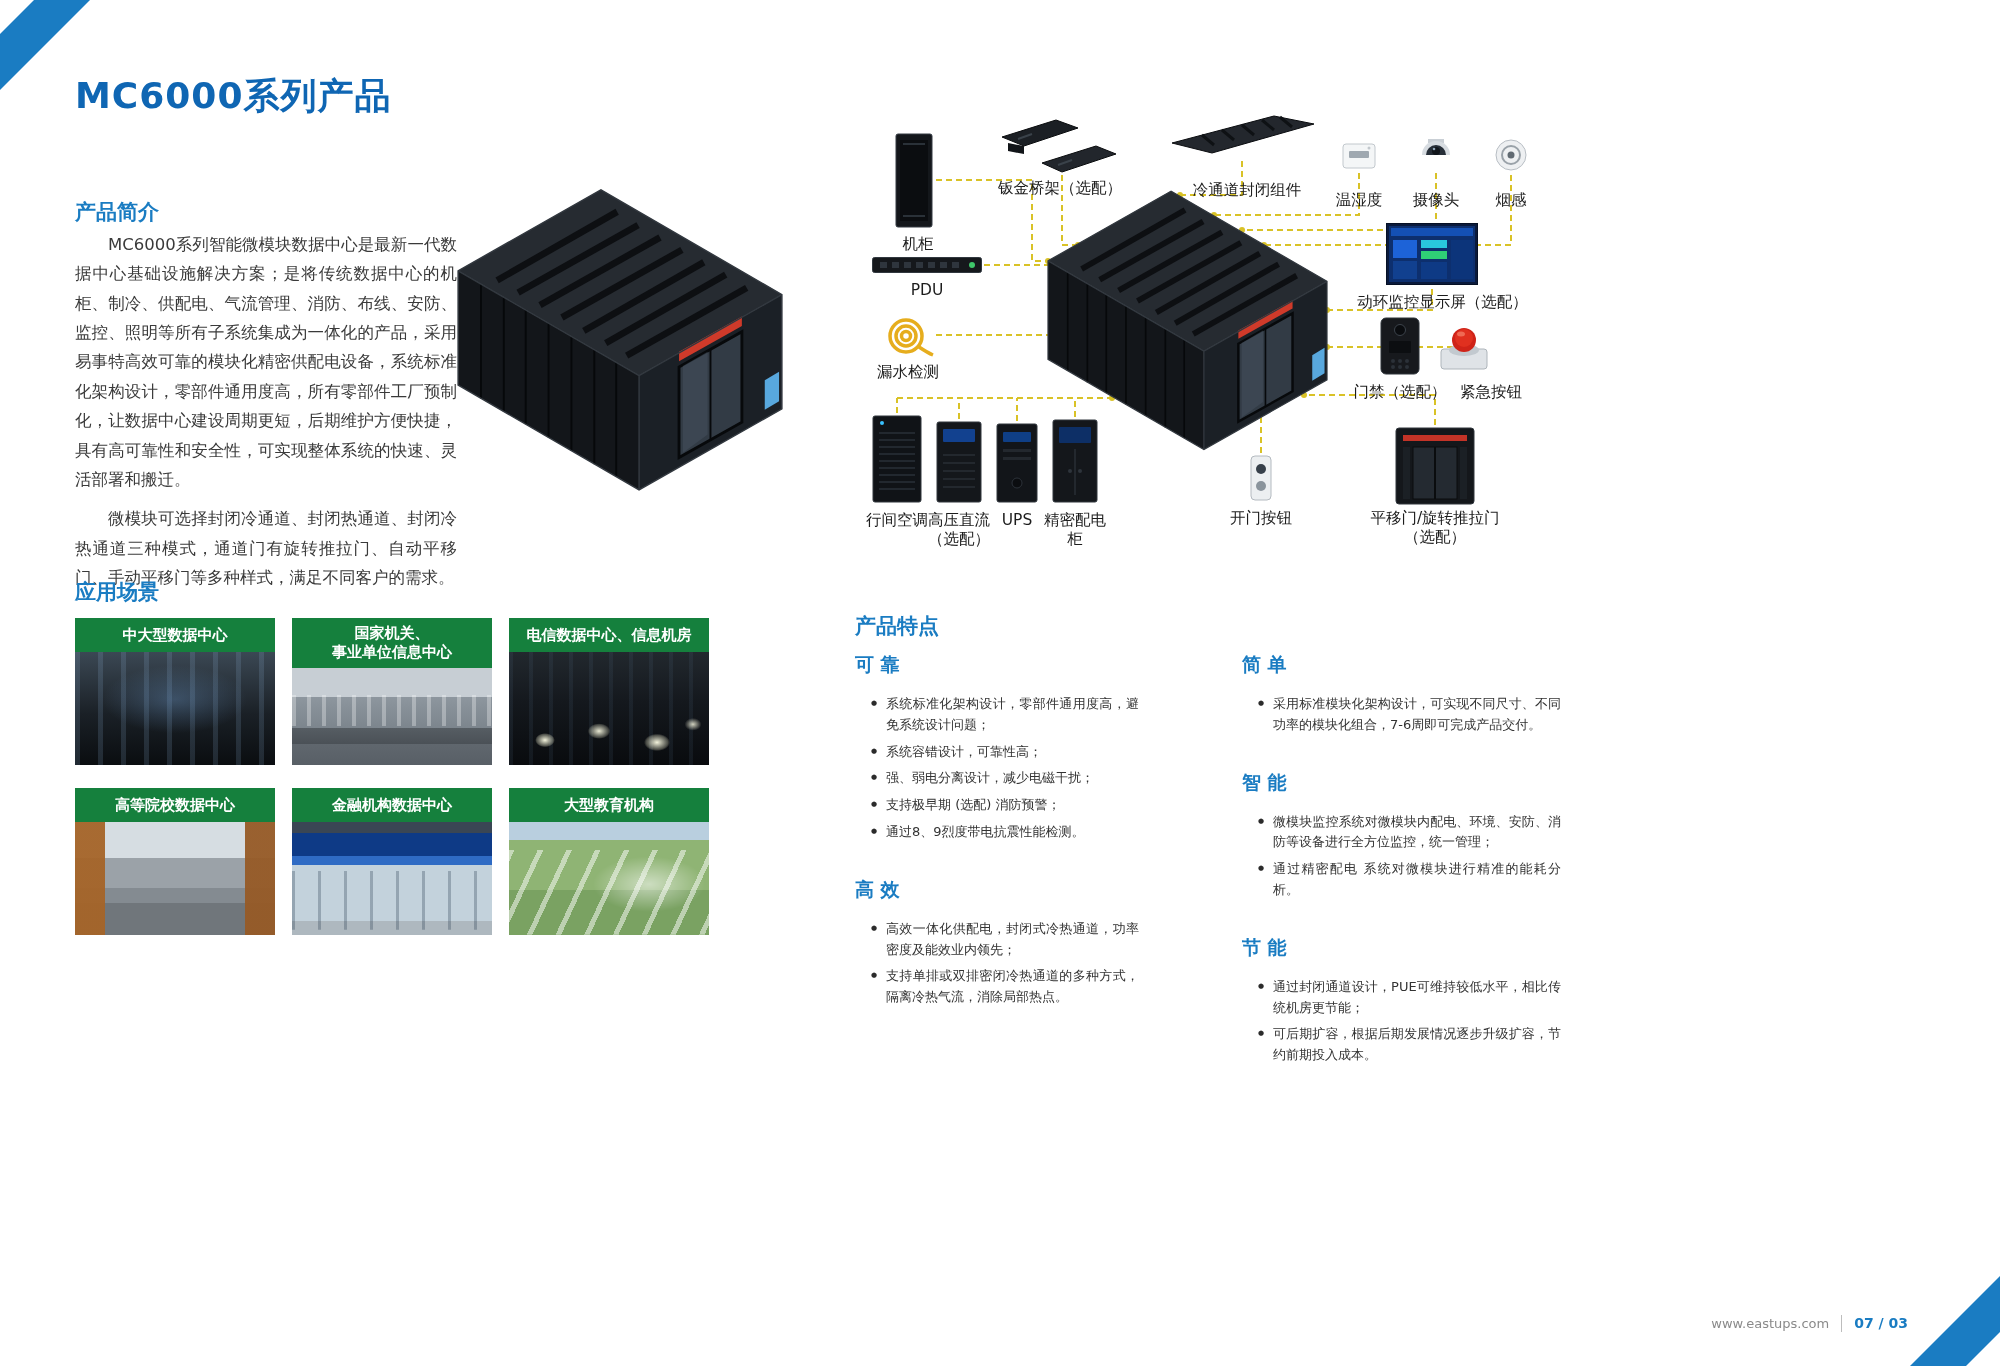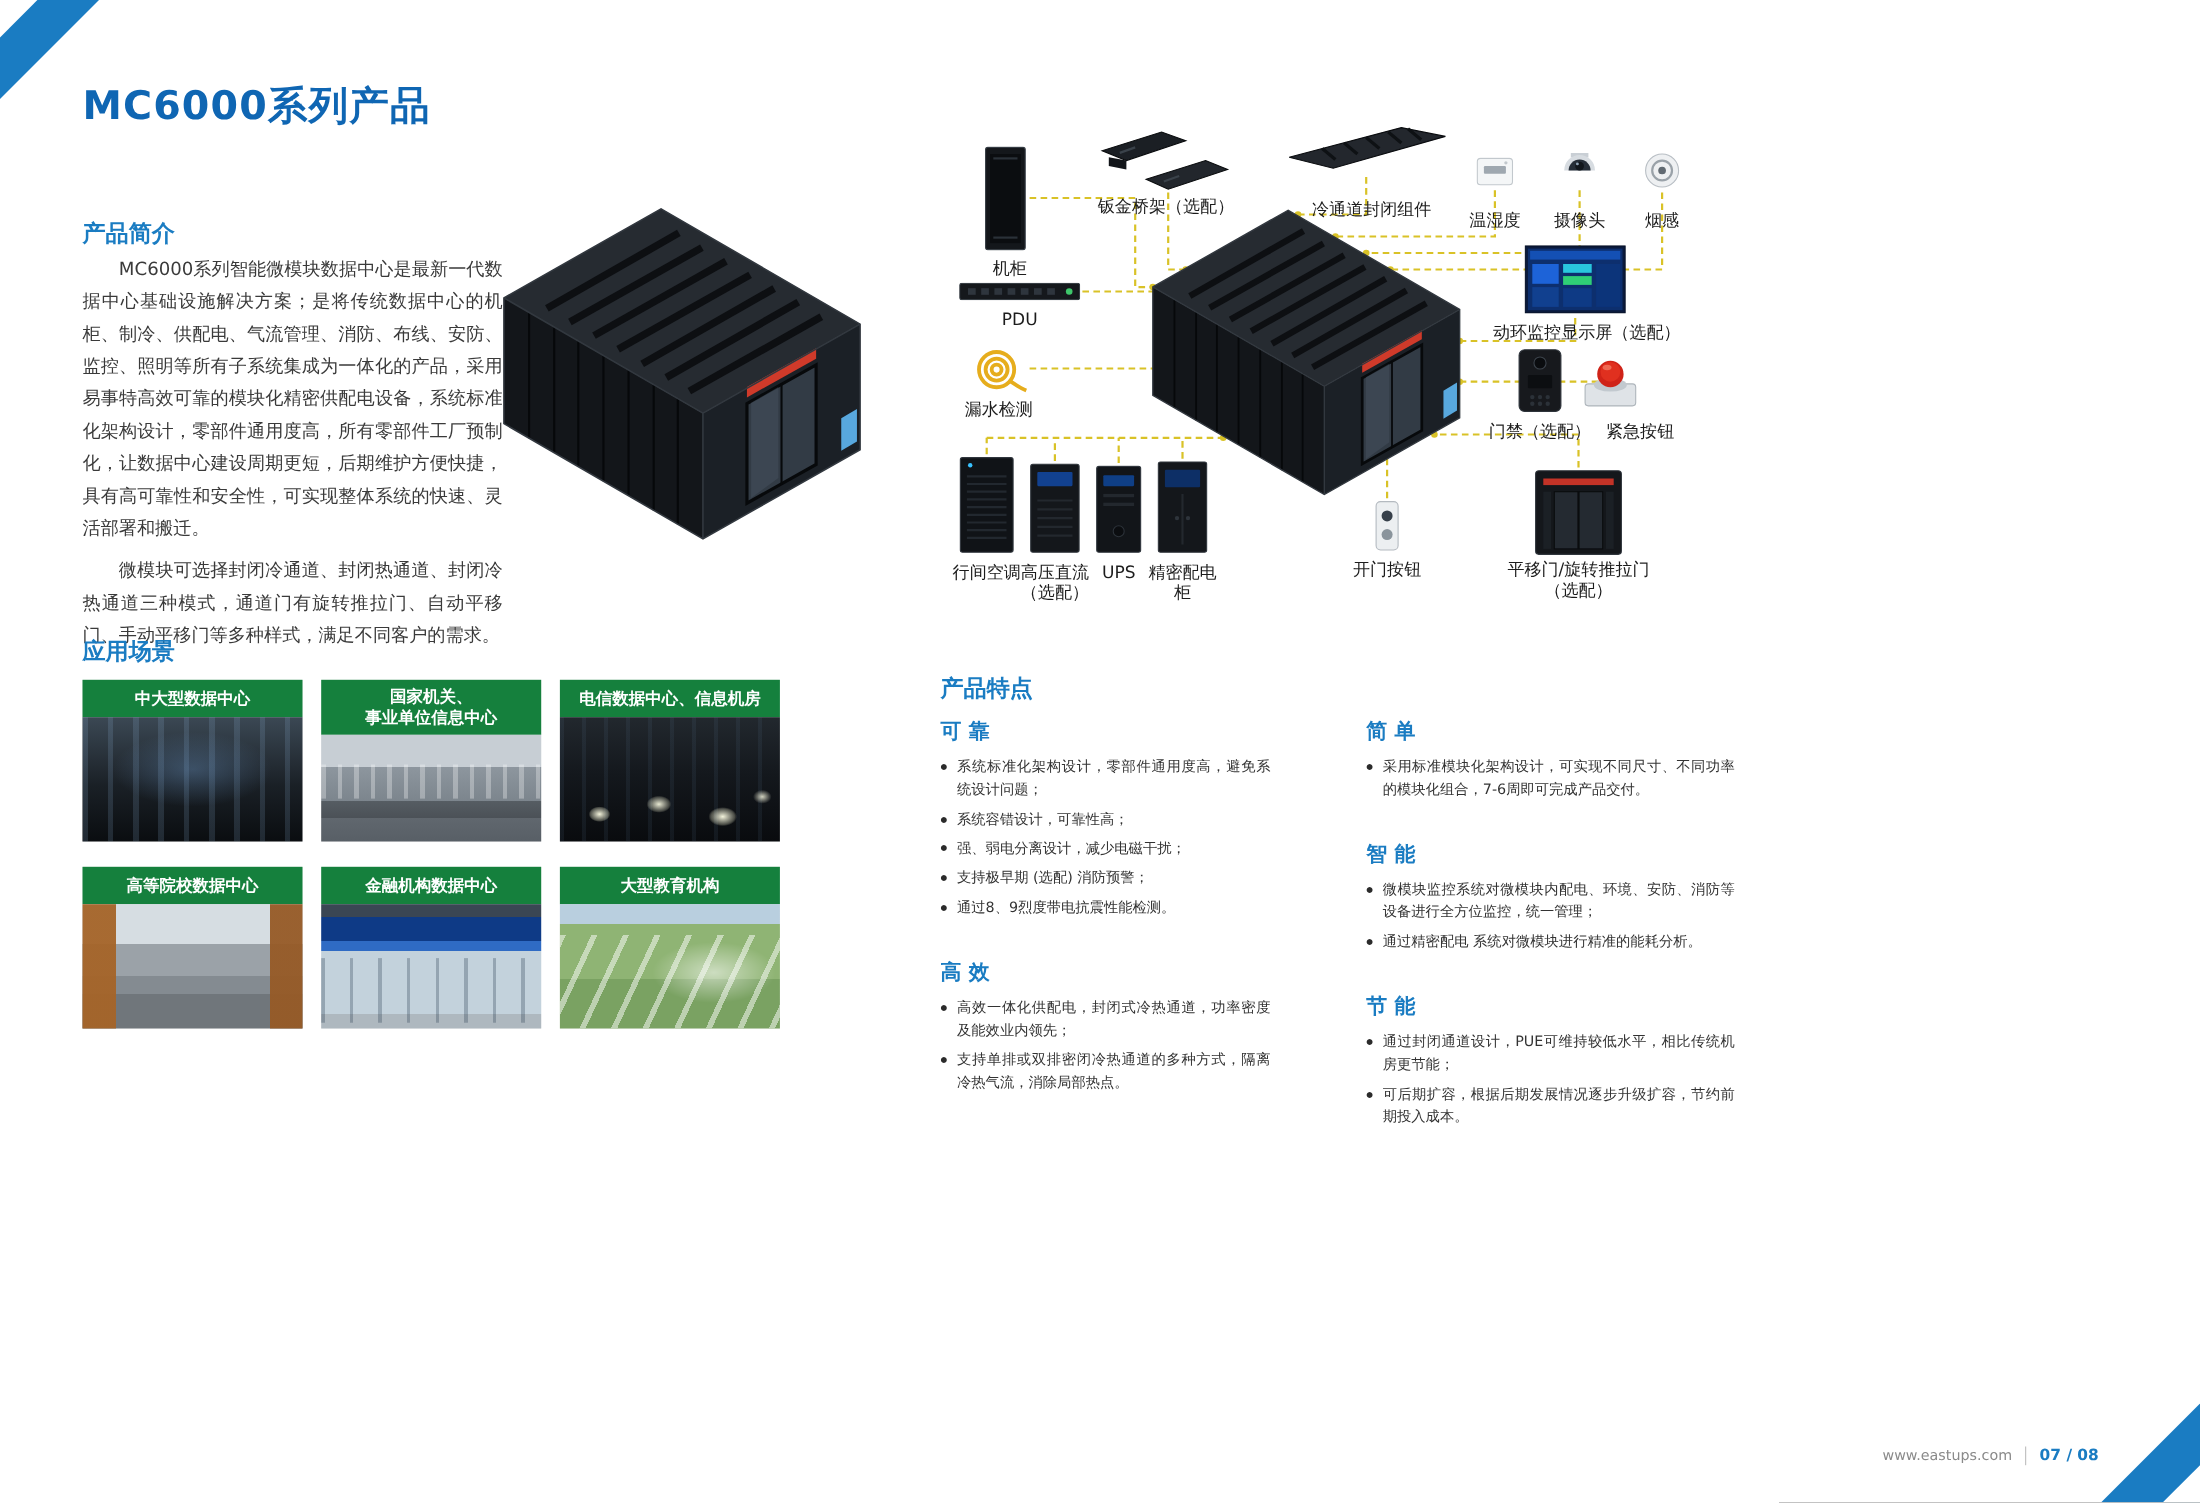--- a/index.html
+++ b/index.html
@@ -66,21 +66,21 @@
     repeating-linear-gradient(115deg, rgba(255,255,255,.5) 0 5px, rgba(0,0,0,0) 5px 26px),
     linear-gradient(180deg,#b9cfdf 0 16%,#8fb474 16% 60%,#7aa262 60% 100%);
     background-size:100% 100%,100% 75%,100% 100%;background-position:0 0,0 100%,0 0;background-repeat:no-repeat,no-repeat,no-repeat;}
 
   
   .feat-col{position:absolute;top:652px;}
   .feat-left{left:855px;width:300px;}
   .feat-right{left:1242px;width:335px;}
   .feat-sec h3{margin:0 0 10px 0;font-size:19px;font-weight:bold;color:#1a7cc2;}
   .feat-sec{margin-bottom:34px;}
-  .feat-sec ul{list-style:none;margin:0;padding:0;}
+  .feat-sec ul{list-style:none;margin:16px;padding:0;}
   .feat-sec li{position:relative;padding-left:15px;margin-bottom:6px;font-size:13px;line-height:1.6;color:#333;text-align:justify;}
   .feat-sec li::before{content:"●";position:absolute;left:0;top:4px;font-size:7px;color:#2b2b2b;}
 
   
   .footer{position:absolute;right:92px;bottom:34px;display:flex;align-items:center;gap:12px;}
   .footer .url{font-size:13px;color:#8a8a8a;}
   .footer .pg{font-size:14px;font-weight:bold;color:#1a7cc2;border-left:1px solid #bdbdbd;padding-left:12px;line-height:1.2;}
 </style>
 </head>
 <body>
@@ -463,16 +463,16 @@
       <h3>节 能</h3>
       <ul>
         <li>通过封闭通道设计，PUE可维持较低水平，相比传统机房更节能；</li>
         <li>可后期扩容，根据后期发展情况逐步升级扩容，节约前期投入成本。</li>
       </ul>
     </div>
   </div>
 
   <div class="footer">
     <span class="url">www.eastups.com</span>
-    <span class="pg">07 / 08</span>
+    <span class="pg">07 / 03</span>
   </div>
 
 </div>
 
 </body></html>

